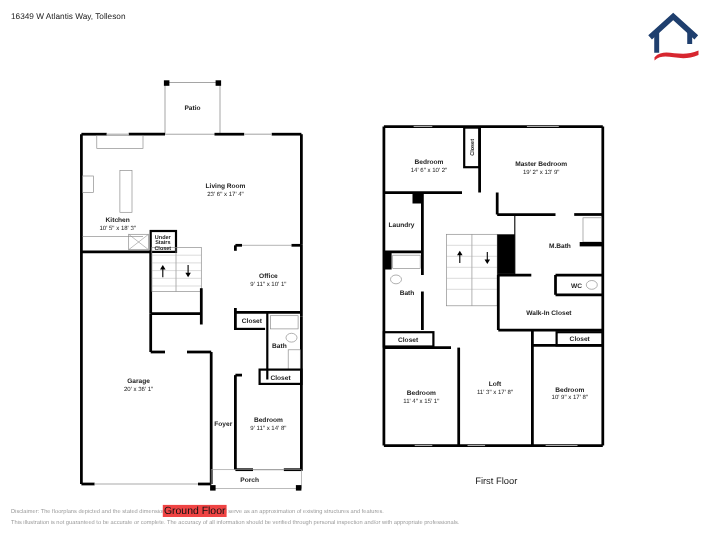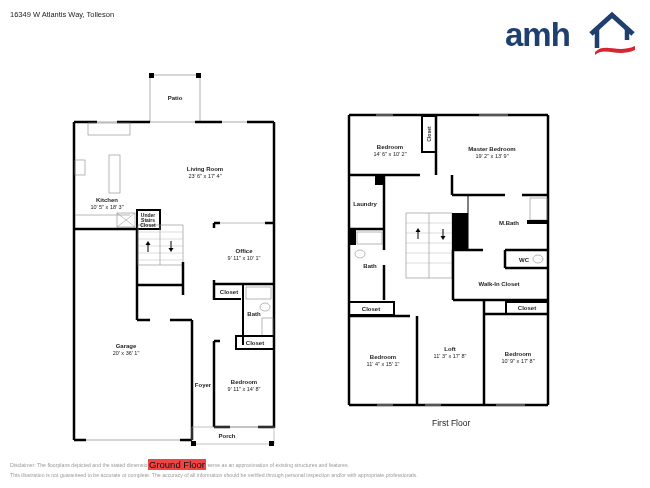--- a/index.html
+++ b/index.html
@@ -6,31 +6,30 @@
   body { width: 650px; height: 488px; position: relative; overflow: hidden; font-family: "Liberation Sans", sans-serif; }
   .address { position: absolute; left: 10px; top: 10px; font-size: 7.5px; color: #222; }
   .logo { position: absolute; left: 505px; top: 8px; width: 135px; height: 48px; }
   .logo-text { position: absolute; left: 0; top: 8px; font-size: 33px; font-weight: bold; color: #1f3f6e; letter-spacing: -1px; font-family: "Liberation Sans", sans-serif; }
   svg.plan { position: absolute; left: 0; top: 0; }
   .room-label { font-size: 6px; font-weight: bold; fill: #222; text-anchor: middle; font-family: "Liberation Sans", sans-serif; }
   .room-dim { font-size: 5.5px; fill: #222; text-anchor: middle; font-family: "Liberation Sans", sans-serif; }
   .small-label { font-size: 5px; font-weight: bold; fill: #222; text-anchor: middle; font-family: "Liberation Sans", sans-serif; }
   .floor-title { position: absolute; font-size: 8.5px; color: #222; }
   .floor-title.ground { left: 148px; top: 459px; font-size: 9.5px; color: #111; }
-  .floor-title.first { left: 432px; top: 418px; }
+  .floor-title.first { left: 432px; top: 432px; }
   .disclaimer { position: absolute; left: 10px; top: 460px; font-size: 5.2px; color: #9a9a9a; line-height: 10px; white-space: nowrap; }
   .disclaimer div { height: 10px; }
 </style>
 </head>
 <body>
 
 <div class="address">16349 W Atlantis Way, Tolleson</div>
 
 <div class="logo">
-  <span class="logo-text">amh</span>
   <svg width="135" height="48" style="position:absolute;left:0;top:0;">
     <polyline points="86,26 107,7 128,26" fill="none" stroke="#1f3f6e" stroke-width="5"></polyline>
     <line x1="92" y1="21" x2="92" y2="40" stroke="#1f3f6e" stroke-width="4.5"></line>
     <line x1="122" y1="21" x2="122" y2="32" stroke="#1f3f6e" stroke-width="4.5"></line>
     <path d="M90,44 C100,34 112,46 130,38 L130,42 C112,50 100,38 90,47 Z" fill="#d7262f"></path>
   </svg>
 </div>
 
 <svg class="plan" width="650" height="488" viewBox="0 0 650 488">
 

